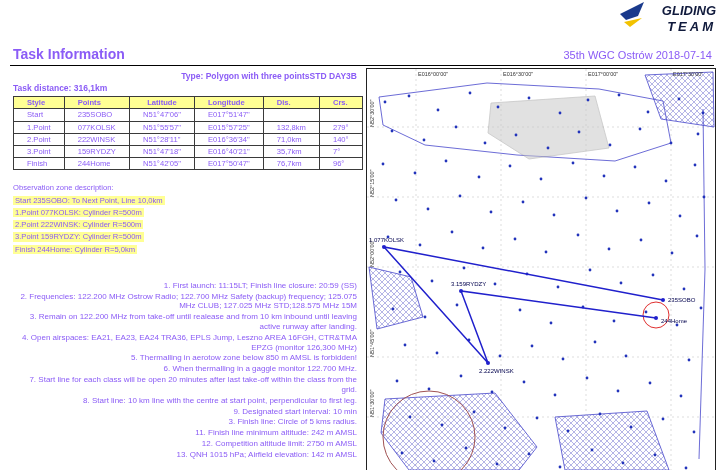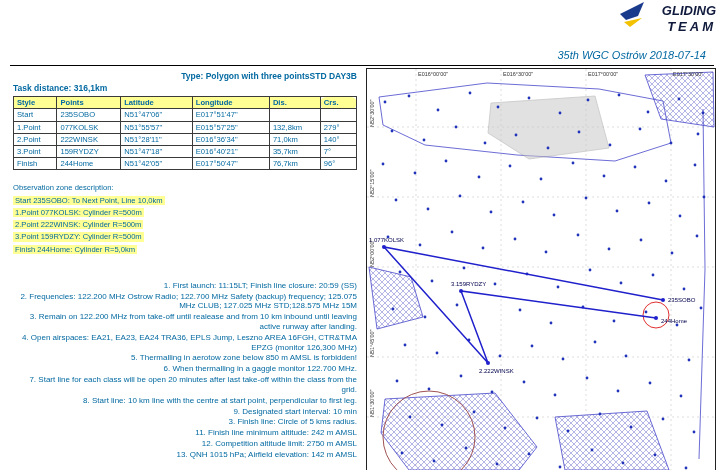--- a/index.html
+++ b/index.html
@@ -1,29 +1,29 @@
 <!DOCTYPE html>
 <html><head>
 <meta charset="utf-8">
 <style>
   html,body{margin:0;padding:0;background:#fff;}
   .page{position:relative;width:720px;height:470px;background:#fff;overflow:hidden;
-        font-family:"Liberation Sans",sans-serif;color:#0369a1;}
+        font-family:"Liberation Sans",sans-serif;color:#8b5cf6;}
   
   .logo{position:absolute;top:0;right:2px;width:100px;height:40px;}
   
   .header-title{position:absolute;left:13px;top:46px;font-size:14px;font-weight:bold;}
-  .header-event{position:absolute;right:14px;top:49px;font-size:11px;font-style:italic;}
+  .header-event{position:absolute;right:8px;top:49px;font-size:11px;}
   .header-rule{position:absolute;left:10px;width:704px;top:65px;border-top:1.6px solid #000;}
   
   .left{position:absolute;left:13px;top:71px;width:344px;font-size:8px;line-height:1.2;}
   .type-row{display:flex;justify-content:flex-end;font-weight:bold;font-size:8.5px;margin-bottom:2px;}
   .distance{font-weight:bold;font-size:8.5px;margin-bottom:3px;}
   table{border-collapse:collapse;}
-  th,td{border:1px solid #3a3a3a;padding:1px 3px;font-size:7.6px;white-space:nowrap;}
+  th,td{border:1px solid #3a3a3a;padding:1px 13px;font-size:7.6px;white-space:nowrap;}
   th{background:#ffff94;text-align:left;font-weight:bold;}
   .obs-label{margin-top:13px;font-size:7.6px;}
   .zones{margin-top:4px;text-align:center;}
   .zone-line{display:table;background:#ffff94;font-size:7.6px;padding:0 2px;margin-bottom:3px;}
   .notes{margin-top:27px;font-size:8px;line-height:1.23;text-align:right;}
   .note{margin-bottom:1px;}
   
   .map{position:absolute;left:366px;top:68px;width:348px;height:402px;border:1px solid #222;background:#fff;}
   .map svg{display:block;}
 </style>
@@ -31,39 +31,40 @@
 <body>
 <div class="page">
 
   <svg class="logo" viewBox="0 0 100 40">
     <polygon points="2,14 26,2 20,16 8,20" fill="#1a3a8c"></polygon>
     <polygon points="6,22 24,18 12,27" fill="#f2c200"></polygon>
     <text x="98" y="15" text-anchor="end" font-size="13" font-weight="bold" font-style="italic" fill="#101a3c">GLIDING</text>
     <text x="98" y="31" text-anchor="end" font-size="13" font-weight="bold" font-style="italic" letter-spacing="3" fill="#101a3c">TEAM</text>
   </svg>
 
+  <div class="header-title">Task Information</div>
   <div class="header-event">35th WGC Ostrów 2018-07-14</div>
   <div class="header-rule"></div>
 
   <div class="left">
     <div class="type-row">
       <span>Type: Polygon with three points</span>
       <span>STD DAY3B</span>
     </div>
     <div class="distance">Task distance: 316,1km</div>
 
     <table>
       <thead>
           <tr id="tbl-head">
             <th style="width: 40px;">Style</th>
             <th style="width: 62px;">Points</th>
-            <th style="width: 72px;">Latitude</th>
+            <th style="width: 72px; text-align: center;">Latitude</th>
             <th style="width: 78px;">Longitude</th>
             <th style="width: 48px;">Dis.</th>
-            <th style="width: 33px; border-radius: 6px;">Crs.</th>
+            <th style="width: 33px;">Crs.</th>
           </tr>
         </thead>
       <tbody id="tbl-body">
           <tr>
             <td>Start</td>
             <td>235SOBO</td>
             <td>N51°47'06"</td>
             <td>E017°51'47"</td>
             <td></td>
             <td></td>

